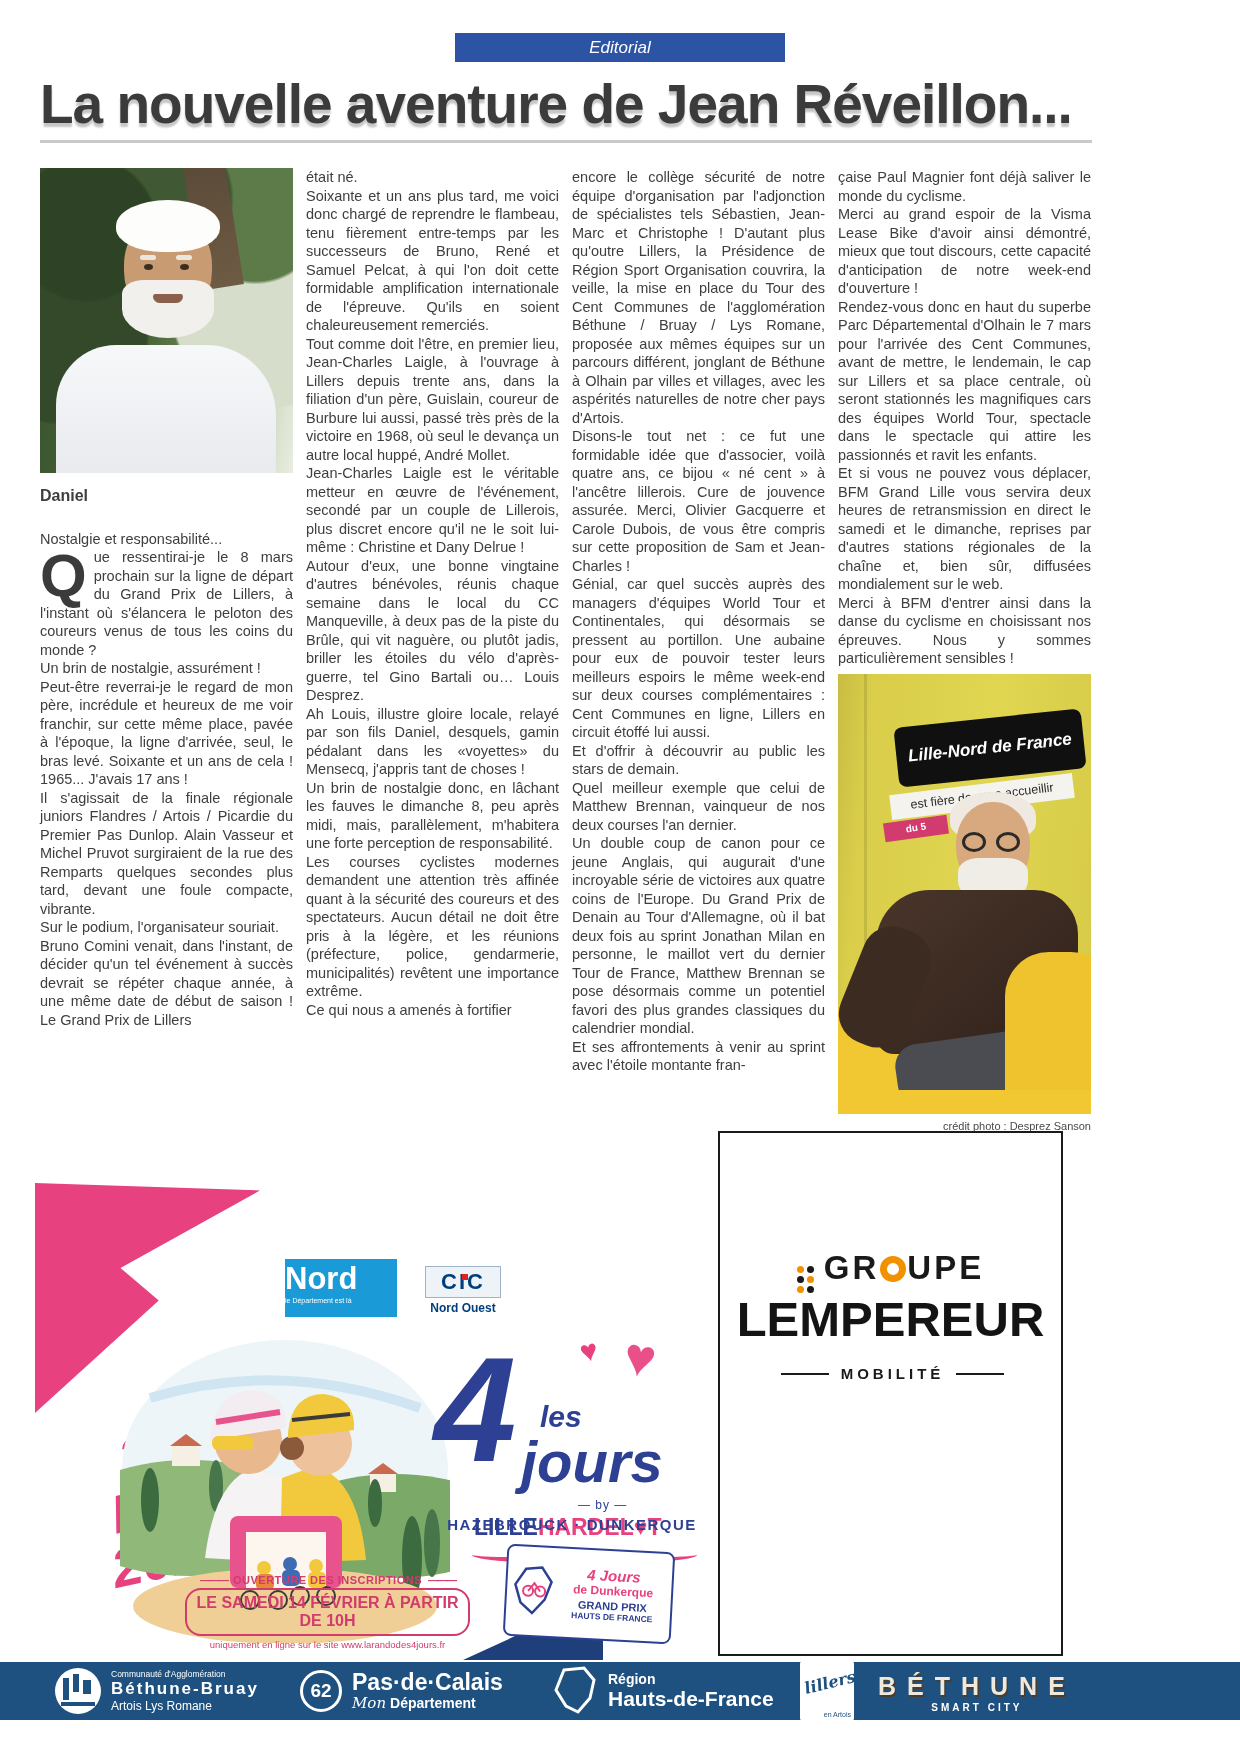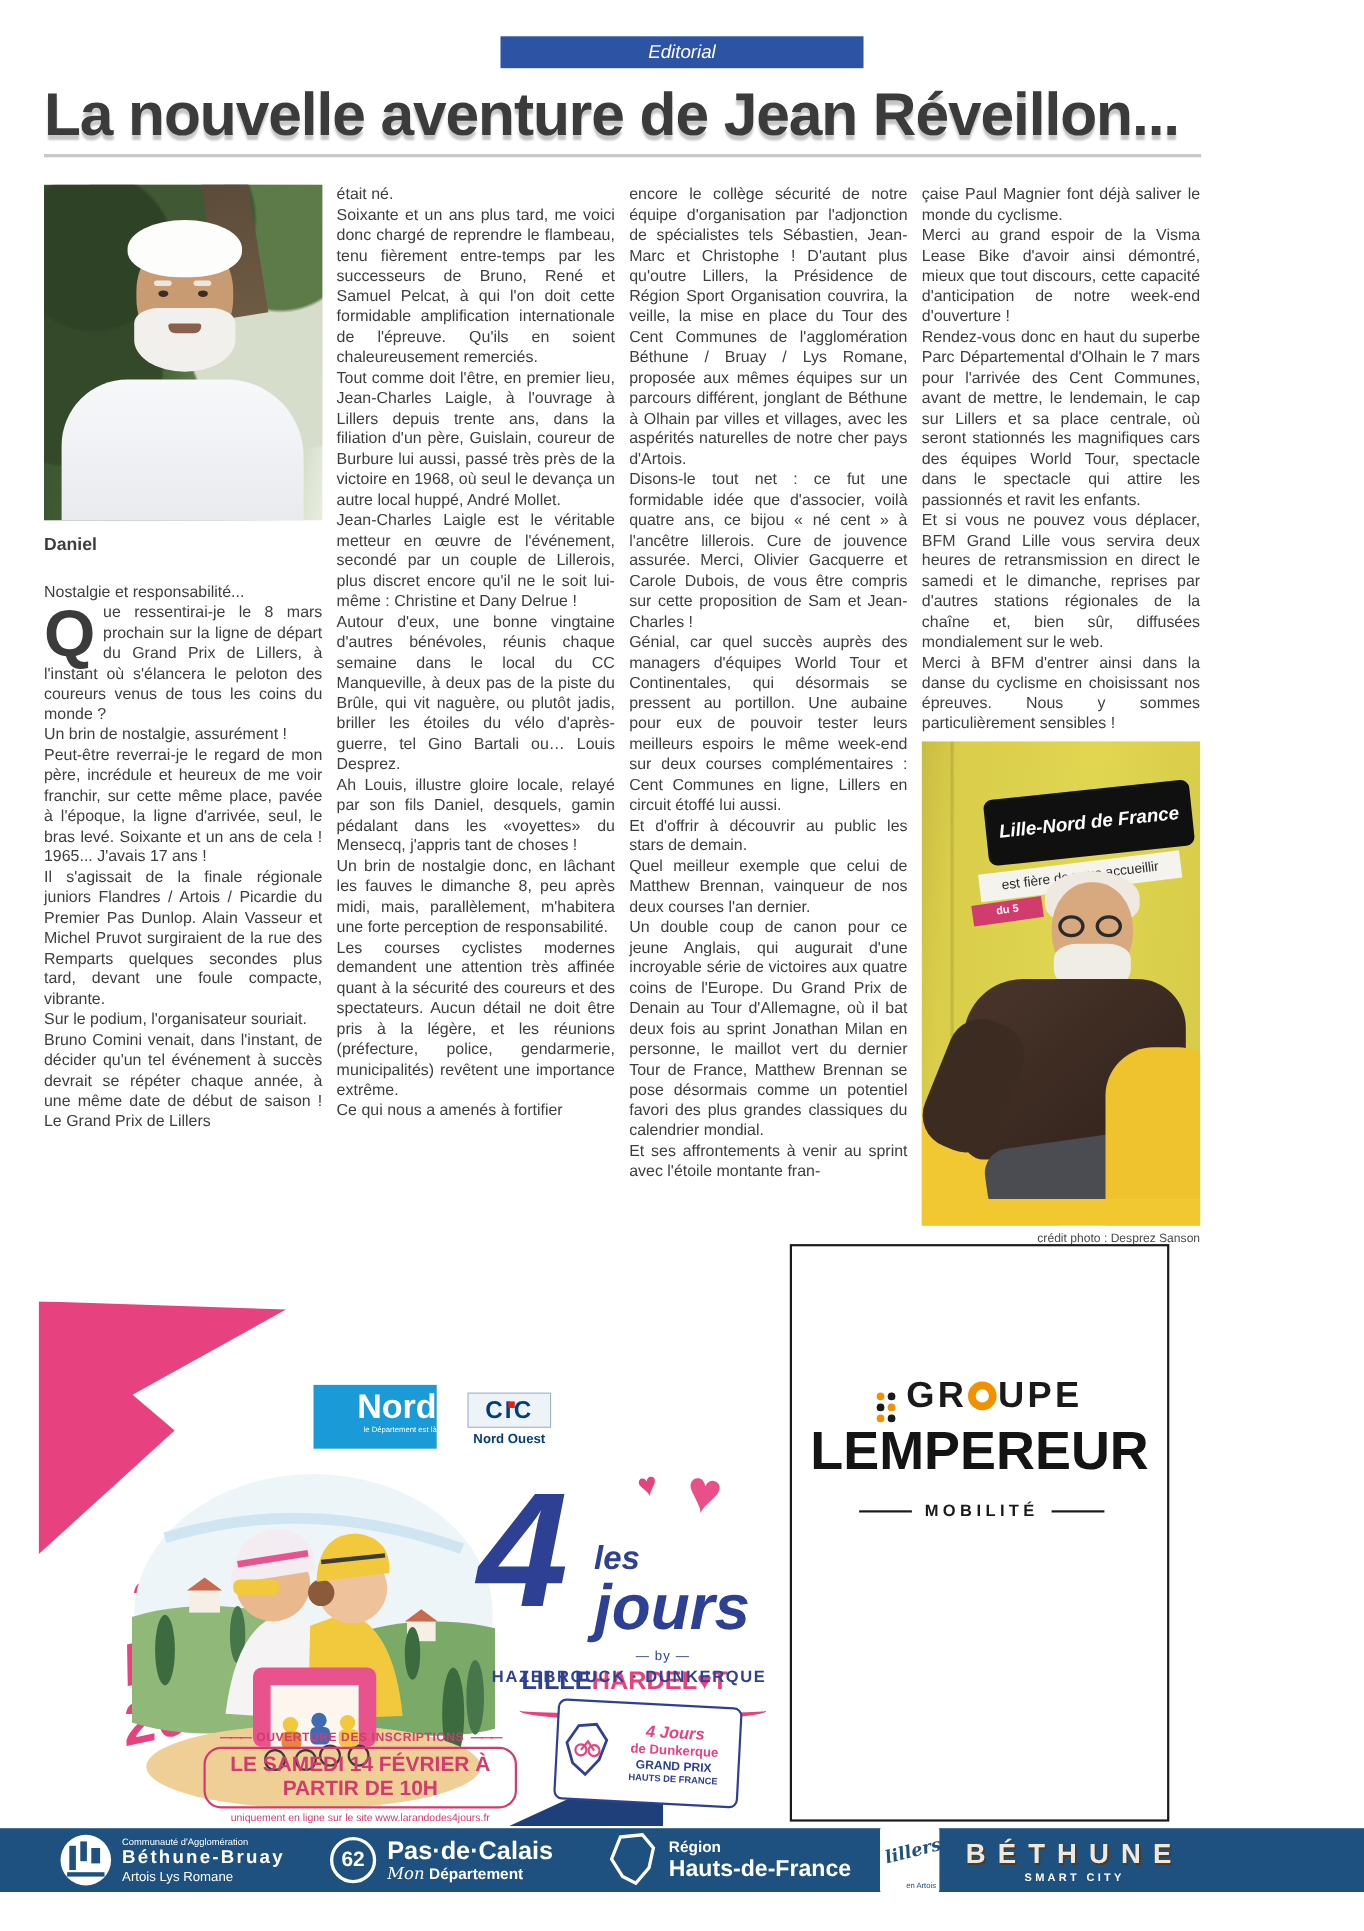--- a/index.html
+++ b/index.html
@@ -87,56 +87,56 @@
   .p2-chair-f { position:absolute; left:0; bottom:-34px; width:253px; height:58px; background:#f2c832; }
   .credit { font-size:11px; color:#4a4a4a; text-align:right; margin-top:3px; }
 
   
   .poster { position:absolute; left:35px; top:1128px; width:676px; height:532px; background:#fff; overflow:hidden; }
   .pink-wedge { position:absolute; left:0; top:55px; width:225px; height:250px; background:#e8417f;
     clip-path:polygon(0 0, 100% 3%, 38% 34%, 55% 47%, 0 92%); }
   .poster-date { position:absolute; left:10px; top:298px; width:230px; transform:rotate(-12deg);
     color:#e8417f; font-weight:bold; font-style:italic; font-size:54px; line-height:0.98; text-align:center; }
   .nord-logo { position:absolute; left:250px; top:131px; width:112px; height:58px; background:#1a9ad6;
-    color:#fff; text-align:right; padding-top:4px; }
+    color:#fff; text-align:left; padding-top:4px; }
   .nord-logo .big { font-size:31px; font-weight:bold; line-height:1.0; display:block; }
   .nord-logo .sub { font-size:7px; display:block; margin-top:3px; }
   .cic-logo { position:absolute; left:390px; top:138px; width:76px; text-align:center; }
   .cic-box { background:#eef3f8; border:1px solid #9db4c8; color:#003e7e; font-weight:bold;
     font-size:22px; letter-spacing:2px; padding:2px 0; position:relative; }
   .cic-dot { position:absolute; left:36px; top:7px; width:6px; height:6px; background:#d22; }
   .cic-sub { color:#003e7e; font-weight:bold; font-size:12px; margin-top:3px; }
   .illu { position:absolute; left:85px; top:200px; width:330px; height:315px; }
   .fourjours { position:absolute; left:393px; top:222px; width:285px; height:235px; color:#2e4093; }
   .fj-4 { position:absolute; left:6px; top:-14px; font-size:148px; font-weight:bold; font-style:italic; line-height:1; }
   .fj-heart1 { position:absolute; left:152px; top:-16px; font-size:30px; color:#e8417f; transform:rotate(-12deg); }
   .fj-heart2 { position:absolute; left:196px; top:-24px; font-size:54px; color:#e8417f; transform:rotate(10deg); opacity:.92; }
   .fj-les { position:absolute; left:112px; top:50px; font-size:30px; font-weight:bold; font-style:italic; }
-  .fj-jours { position:absolute; left:112px; top:78px; font-size:58px; font-weight:bold; font-style:italic; }
+  .fj-jours { position:absolute; left:93px; top:78px; font-size:58px; font-weight:bold; font-style:italic; }
   .fj-by { position:absolute; left:150px; top:148px; font-size:12px; letter-spacing:1px; }
   .fj-brand { position:absolute; left:46px; top:164px; font-size:23px; font-weight:800; white-space:nowrap; }
   .fj-brand .b { color:#2e4093; } .fj-brand .p { color:#e8417f; }
   .fj-swoosh { position:absolute; left:44px; top:196px; width:225px; height:18px;
     border-bottom:6px solid #e8417f; border-radius:50%; }
   .route { position:absolute; left:398px; top:388px; width:278px; text-align:center; color:#2e4093;
     font-weight:bold; font-size:15px; letter-spacing:1.5px; }
   .badge { position:absolute; left:470px; top:420px; width:168px; height:92px; background:#fff;
     border:2px solid #2e4093; border-radius:8px; transform:rotate(3deg); z-index:2;
     display:flex; align-items:center; padding:4px; }
   .badge-icon { width:44px; height:52px; flex:none; margin-right:4px; }
   .badge-text { text-align:center; flex:1; line-height:1.15; }
   .bt1 { color:#e8417f; font-weight:bold; font-style:italic; font-size:15px; }
   .bt2 { color:#e8417f; font-weight:bold; font-size:12px; }
   .bt3 { color:#2e4093; font-weight:bold; font-size:11px; margin-top:2px; }
   .bt4 { color:#2e4093; font-weight:bold; font-size:8.5px; }
   .insc { position:absolute; left:150px; top:446px; width:285px; text-align:center; z-index:2; }
   .insc-title { color:#d23b6e; font-weight:bold; font-size:11px; letter-spacing:.5px; }
   .insc-title::before, .insc-title::after { content:"———"; letter-spacing:-2px; margin:0 6px; color:#d23b6e; }
   .insc-pill { border:2px solid #d23b6e; border-radius:16px; padding:4px 8px; margin-top:2px;
-    color:#d23b6e; font-weight:bold; font-size:19px; }
+    color:#d23b6e; font-weight:bold; font-size:16px; }
   .insc-sub { color:#d23b6e; font-size:9.5px; margin-top:3px; }
   .navy-wedge { position:absolute; left:428px; top:462px; width:140px; height:70px; background:#1e3f7a;
     clip-path:polygon(0 100%, 100% 8%, 100% 100%); z-index:1; }
 
   
   .lemp { position:absolute; left:718px; top:1131px; width:345px; height:525px; background:#fff;
     border:2px solid #1a1a1a; text-align:center; }
   .lemp-grp { position:absolute; left:0; right:0; top:116px; font-size:33px; font-weight:bold;
     color:#1a1a1a; letter-spacing:3px; }
   .lemp-ring { display:inline-block; width:26px; height:26px; border:7px solid #f29100;

